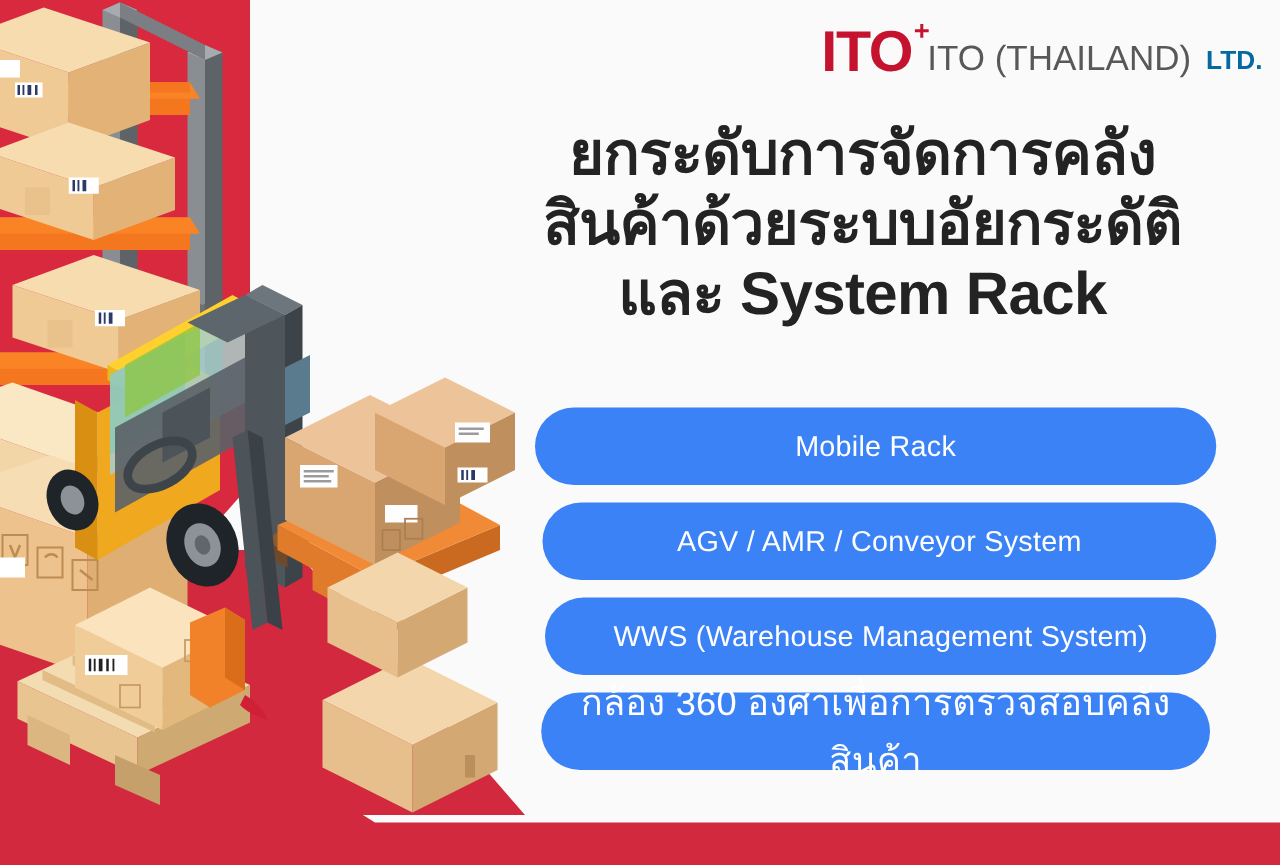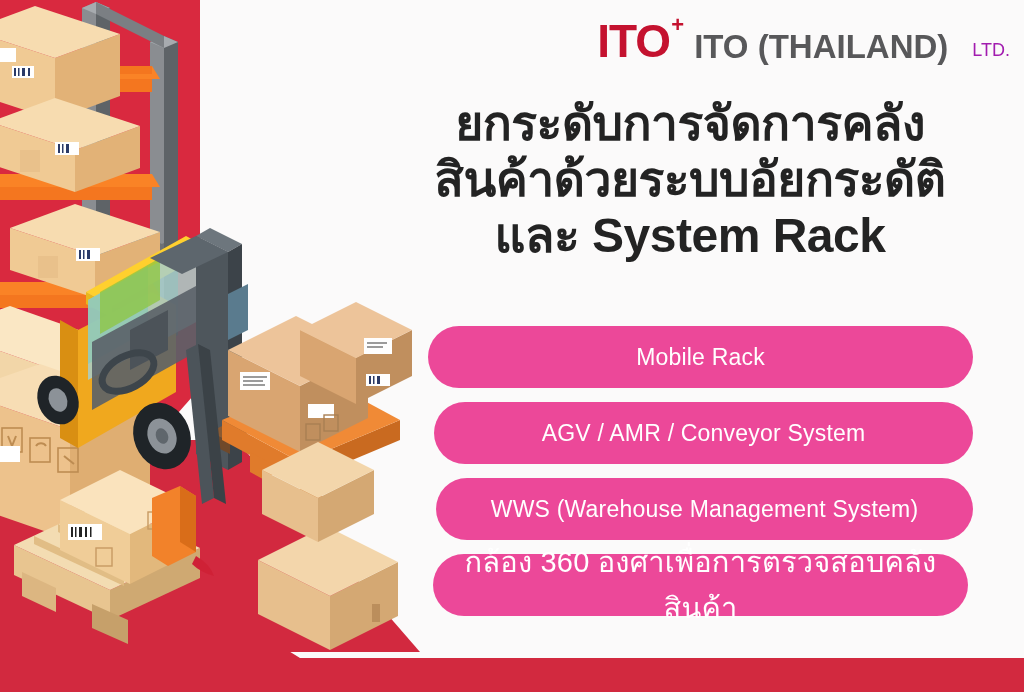--- a/index.html
+++ b/index.html
@@ -36,21 +36,21 @@
     height: 692px;
   }
 
   
   .logo-row {
     position: absolute;
     right: 14px;
     top: 12px;
     display: flex;
     align-items: flex-end;
-    gap: 24px;
+    gap: 12px;
     height: 52px;
   }
   .logo-mark {
     position: relative;
     font-size: 46px;
     line-height: 46px;
     font-weight: 700;
     letter-spacing: -1px;
     color: #c4122f;
     font-family: "Liberation Sans", sans-serif;
@@ -58,32 +58,32 @@
   .logo-plus {
     position: absolute;
     top: -4px;
     right: -13px;
     font-size: 22px;
     line-height: 22px;
     font-weight: 700;
     color: #c4122f;
   }
   .logo-name {
-    font-size: 33px;
+    font-size: 28px;
     line-height: 30px;
-    font-weight: 700;
+    font-weight: 400;
     color: #58585a;
     letter-spacing: 0px;
     padding-bottom: 2px;
     margin-top: 40px;
   }
   .logo-suffix {
-    font-size: 18px;
-    font-weight: 400;
-    color: #a21caf;
+    font-size: 21px;
+    font-weight: 700;
+    color: #0369a1;
     letter-spacing: 0px;
     padding-bottom: 3px;
   }
 
   
   .headline {
     position: absolute;
     left: 380px;
     top: 96px;
     width: 620px;
@@ -101,21 +101,21 @@
     position: absolute;
     left: 428px;
     top: 326px;
     width: 545px;
   }
   .pill {
     position: relative;
     height: 62px;
     margin-bottom: 14px;
     border-radius: 34px;
-    background: #ec4899;
+    background: #3b82f6;
     color: #ffffff;
     display: flex;
     align-items: center;
     justify-content: center;
     font-size: 23px;
     font-weight: 400;
     letter-spacing: 0.2px;
     box-sizing: border-box;
     padding: 0 22px;
     text-align: center;

